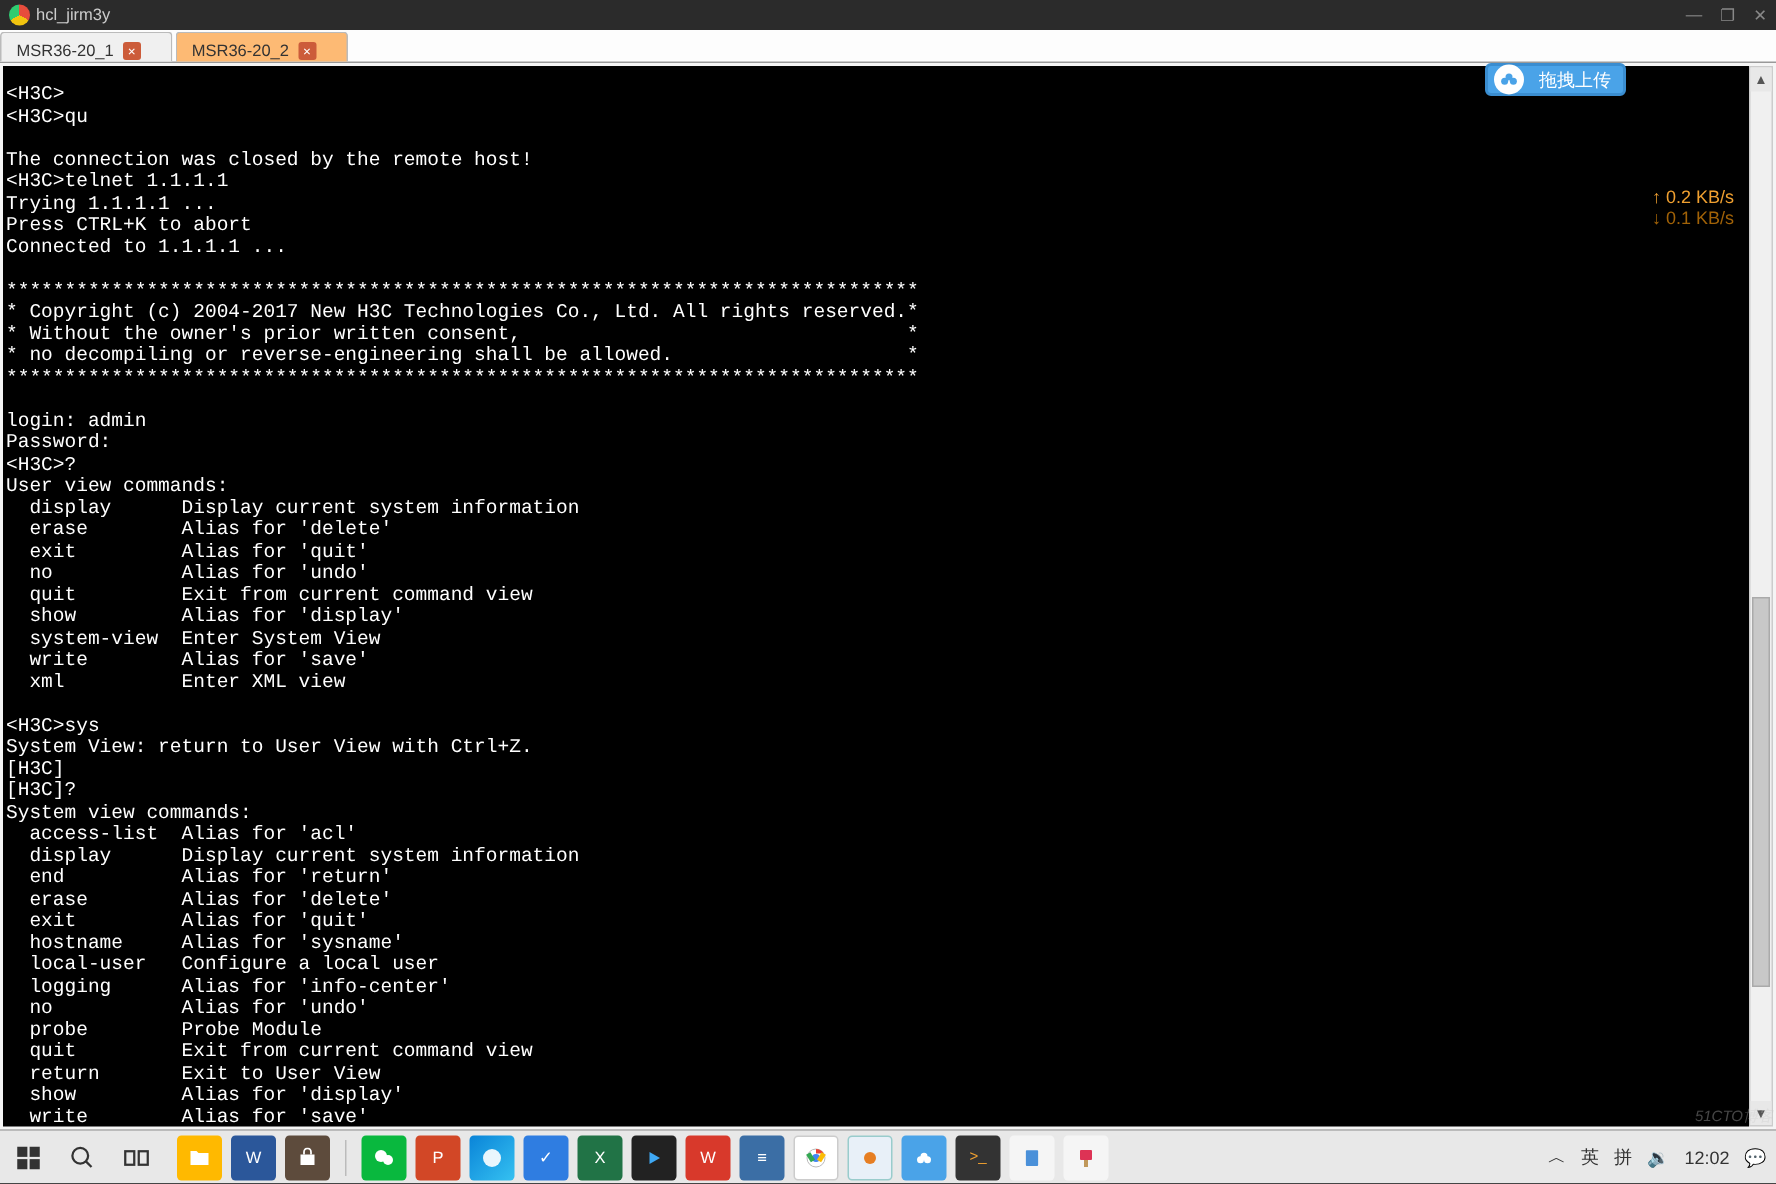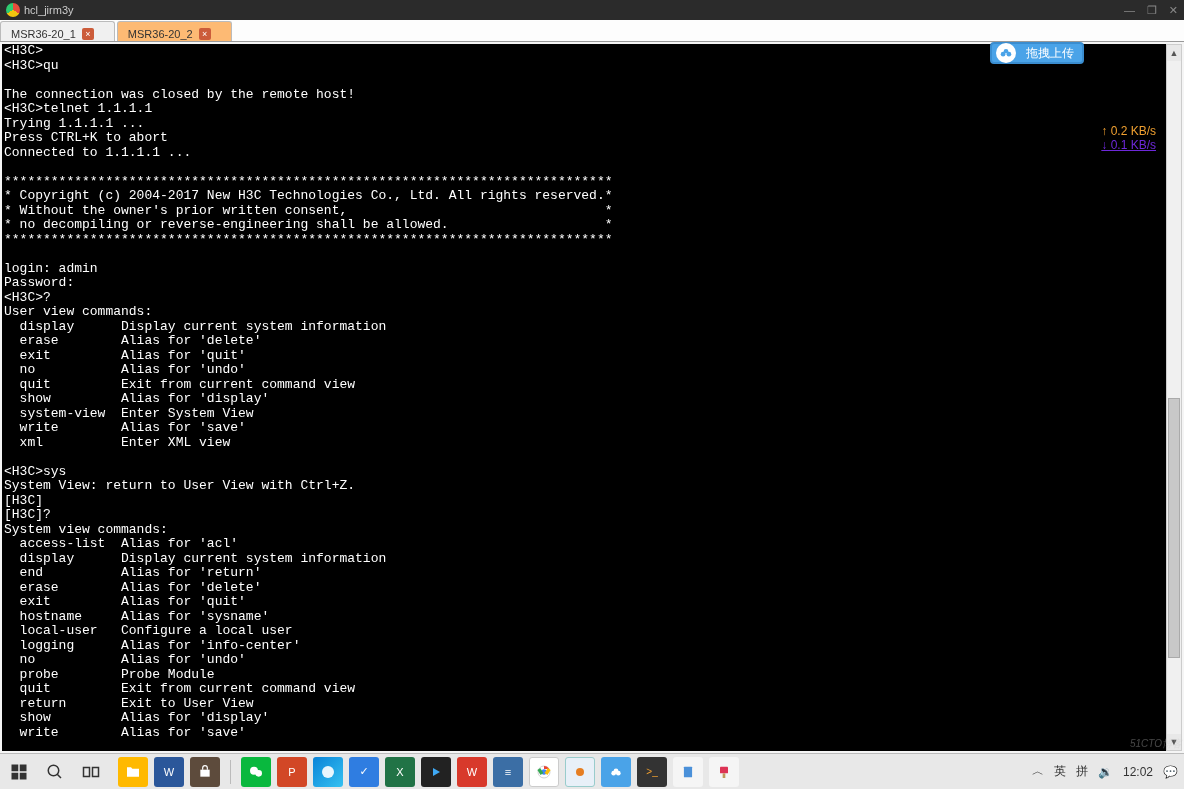--- a/index.html
+++ b/index.html
@@ -68,36 +68,36 @@
   background: #f5f5f5;
   display: flex;
 }
 .terminal {
   flex: 1;
   background: #000;
   color: #fff;
   font-family: Consolas, "Courier New", monospace;
   font-size: 13px;
   line-height: 14.5px;
-  padding: 0 2px;
+  padding: 12px 2px;
   white-space: pre;
   overflow: hidden;
   margin: 2px 18px 2px 2px;
   position: relative;
 }
 .net-stats {
   position: absolute;
   right: 28px;
   top: 82px;
   font-family: Arial, sans-serif;
   font-size: 12px;
   text-align: left;
 }
 .net-up { color: #f0a030; }
-.net-down { color: #6d28d9; text-decoration: underline; }
+.net-down { color: #a16207; }
 .upload-btn {
   position: absolute;
   top: 0;
   right: 100px;
   background: #4aa3e8;
   color: #fff;
   border: 2px solid #3a8dd0;
   border-radius: 4px;
   font-size: 12px;
   padding: 2px 8px 2px 4px;

